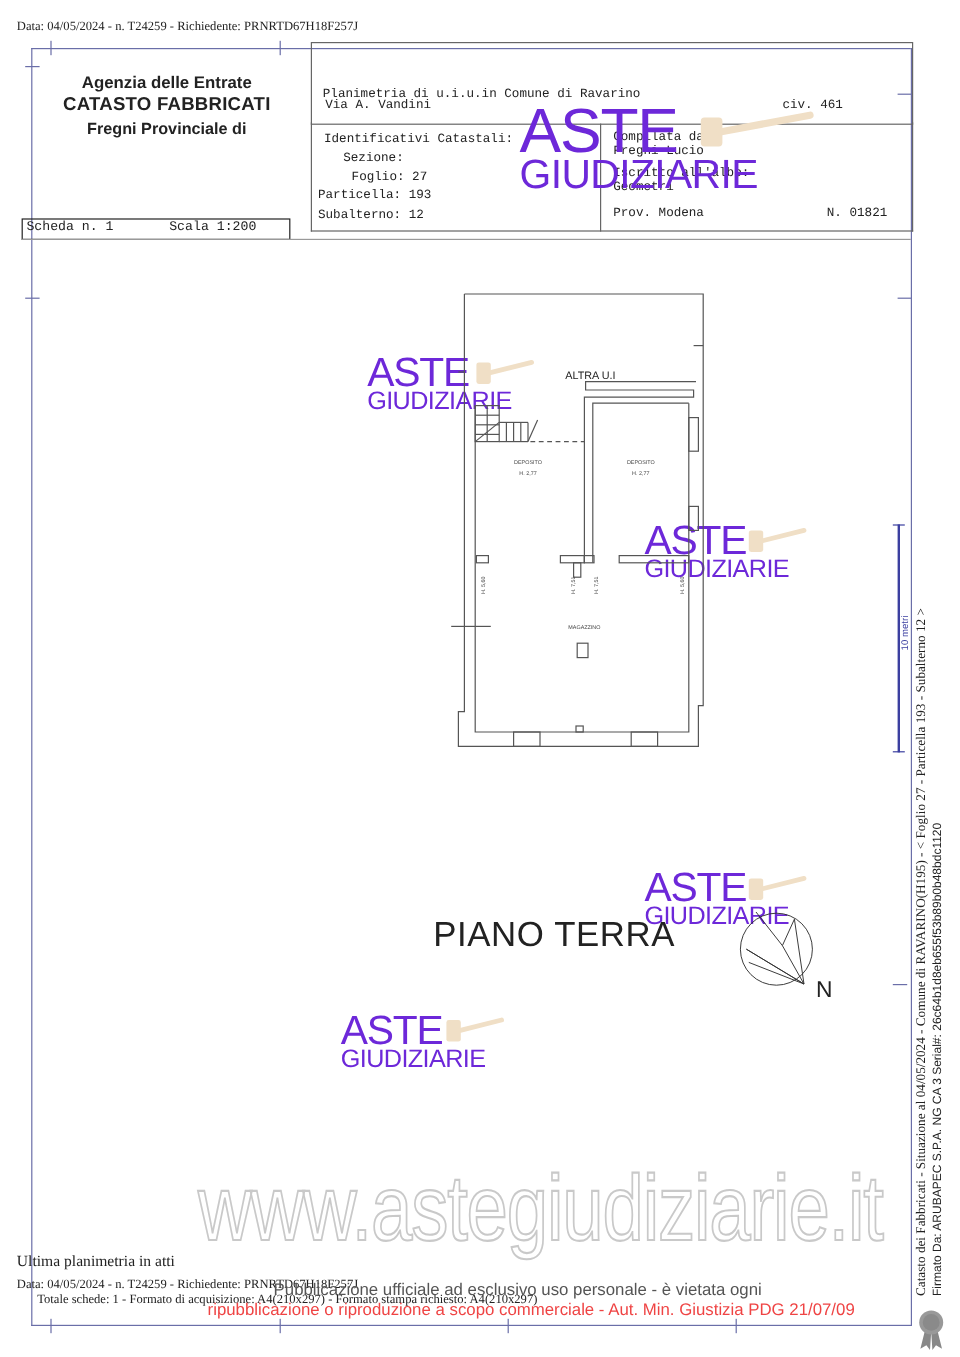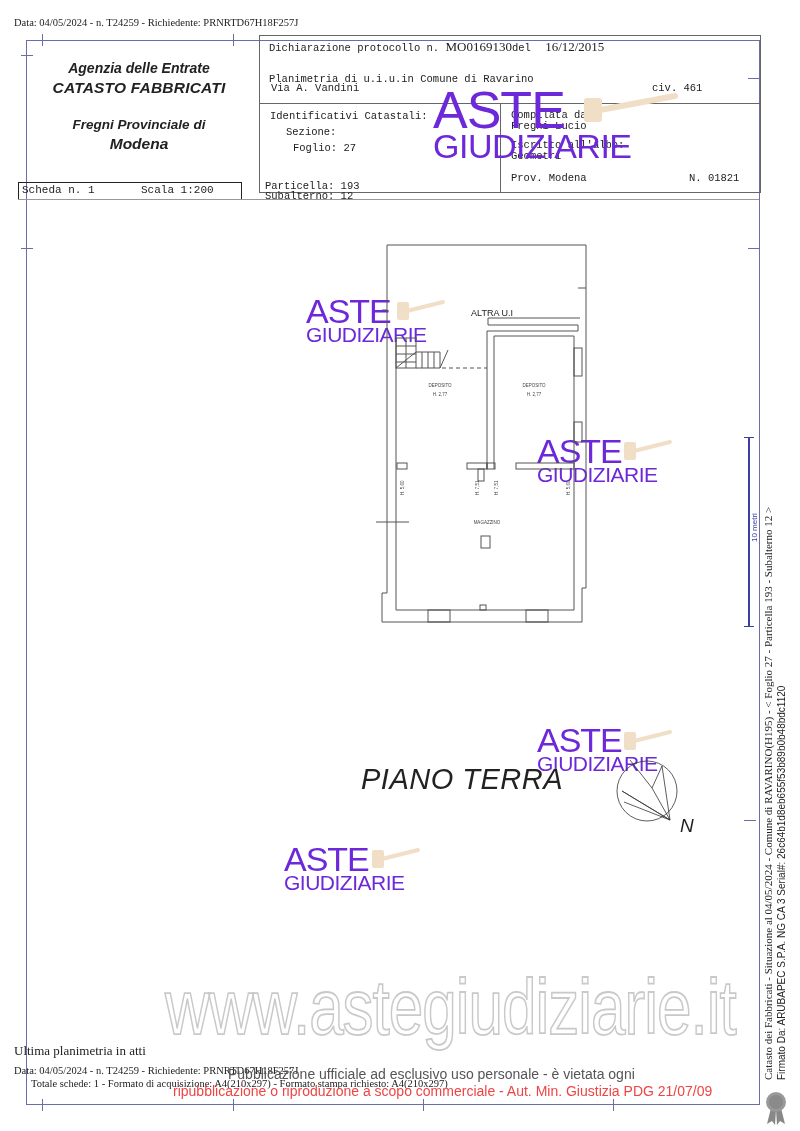--- a/index.html
+++ b/index.html
@@ -1,30 +1,30 @@
 <!DOCTYPE html>
 <html><head>
 <meta charset="utf-8">
 <style>
   html, body { margin: 0; padding: 0; background: #ffffff; }
   body { width: 800px; height: 1131px; position: relative; overflow: hidden; font-family: "Liberation Serif", serif; color: #222; }
   .abs { position: absolute; }
   .mono { font-family: "Liberation Mono", monospace; }
-  .sans { font-family: "Liberation Sans", sans-serif; font-style: italic; }
+  .sans { font-family: "Liberation Sans", sans-serif; }
   .serif { font-family: "Liberation Serif", serif; }
 
   #top-req { left: 14px; top: 17px; font-size: 10.5px; }
 
   
   .bline { position: absolute; background: #6a6ea8; }
 
   
   #agency { left: 28px; top: 60px; width: 222px; text-align: center; }
   #agency .l1 { font-size: 14px; font-weight: bold; margin-bottom: 3px; }
-  #agency .l2 { font-size: 15.5px; font-weight: bold; letter-spacing: 0.2px; margin-bottom: 20px; }
+  #agency .l2 { font-size: 15.5px; font-weight: bold; letter-spacing: 0.2px; margin-bottom: 3px; }
   #agency .l3 { font-size: 13.5px; font-weight: bold; margin-bottom: 3px; }
   #agency .l4 { font-size: 15.5px; font-weight: bold; }
 
   #scheda-box { left: 18px; top: 182px; width: 222px; height: 16px; border: 1.5px solid #222; font-size: 11px; }
   #scheda-box span { position: absolute; top: 1px; }
 
   
   #hdr-top { left: 259px; top: 35px; width: 500px; height: 67px; border: 1px solid #666; }
   #hdr-bot { left: 259px; top: 102px; width: 500px; height: 90px; border: 1px solid #666; border-top: none; }
   #hdr-divider { left: 500px; top: 103px; width: 1px; height: 90px; background: #666; }
@@ -80,45 +80,39 @@
 <div class="bline" style="left:42px;top:1099px;width:1px;height:12px;"></div>
 <div class="bline" style="left:233px;top:1099px;width:1px;height:12px;"></div>
 <div class="bline" style="left:423px;top:1099px;width:1px;height:12px;"></div>
 <div class="bline" style="left:613px;top:1099px;width:1px;height:12px;"></div>
 <div class="bline" style="left:744px;top:820px;width:12px;height:1px;"></div>
 
 <div id="agency" class="abs sans">
   <div class="l1">Agenzia delle Entrate</div>
   <div class="l2">CATASTO FABBRICATI</div>
   <div class="l3">Fregni Provinciale di</div>
-  <div class="l4">Modena</div>
 </div>
 
 <div id="scheda-box" class="abs mono">
   <span style="left:3px;">Scheda n. 1</span>
   <span style="left:122px;">Scala 1:200</span>
 </div>
 
 <div id="hdr-top" class="abs">
-  <div class="hdr-txt mono" style="left:9px;top:3px;">
-    <span>Dichiarazione protocollo n.</span>
-    <span class="hdr-serif">MO0169130</span><span>del</span>
-    <span class="hdr-serif" style="margin-left:8px;">16/12/2015</span>
-  </div>
   <div class="hdr-txt mono" style="left:9px;top:37px;text-align:right;">Planimetria di u.i.u.in Comune di Ravarino</div>
   <div class="hdr-txt mono" style="left:11px;top:46px;">Via A. Vandini</div>
   <div class="hdr-txt mono" style="left:392px;top:46px;">civ. 461</div>
 </div>
 
 <div id="hdr-bot" class="abs">
   <div class="hdr-txt mono" style="left:10px;top:8px;">Identificativi Catastali:</div>
   <div class="hdr-txt mono" style="left:26px;top:24px;">Sezione:</div>
   <div class="hdr-txt mono" style="left:33px;top:40px;">Foglio: 27</div>
-  <div class="hdr-txt mono" style="left:5px;top:55px;margin-top:23px;">Particella: 193</div>
-  <div class="hdr-txt mono" style="left:5px;top:88px;text-align:center;">Subalterno: 12</div>
+  <div class="hdr-txt mono" style="left:5px;top:55px;">Particella: 193</div>
+  <div class="hdr-txt mono" style="left:5px;top:72px;text-align:center;">Subalterno: 12</div>
 
   <div class="hdr-txt mono" style="left:251px;top:7px;">Compilata da:</div>
   <div class="hdr-txt mono" style="left:251px;top:18px;">Fregni Lucio</div>
   <div class="hdr-txt mono" style="left:251px;top:37px;">Iscritto all'albo:</div>
   <div class="hdr-txt mono" style="left:251px;top:48px;">Geometri</div>
   <div class="hdr-txt mono" style="left:251px;top:70px;">Prov. Modena</div>
   <div class="hdr-txt mono" style="left:429px;top:70px;">N. 01821</div>
 </div>
 <div id="hdr-divider" class="abs"></div>
 

